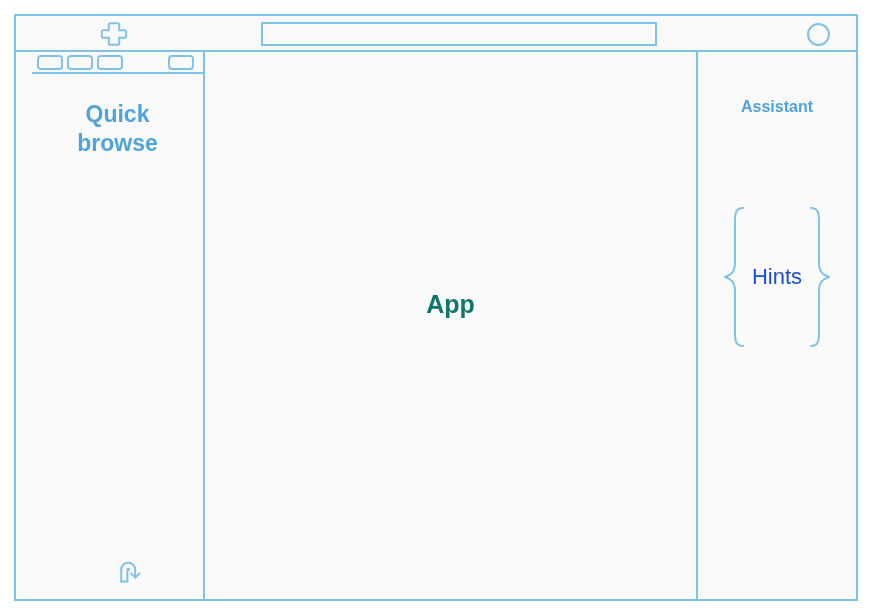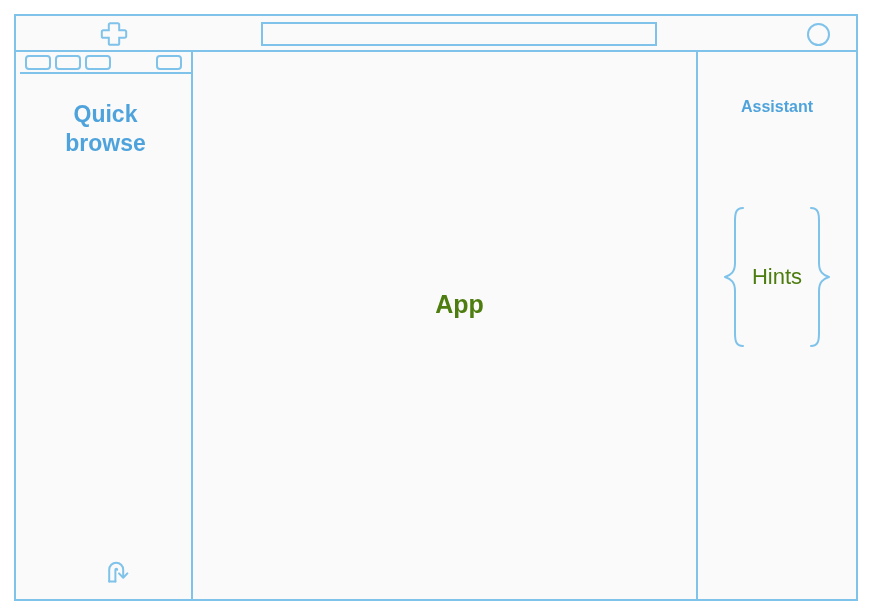--- a/index.html
+++ b/index.html
@@ -99,21 +99,21 @@
     position: absolute;
     left: 0;
     top: 36px;
     right: 0;
     bottom: 0;
   }
 
   
   .sidebar {
     position: absolute;
-    left: 4px;
+    left: 16px;
     top: 0;
     width: 173px;
     height: 100%;
     box-sizing: border-box;
     border-right: 2px solid #7FC2EA;
   }
 
   .tab-bar {
     position: absolute;
     left: 0;
@@ -165,30 +165,30 @@
     position: absolute;
     left: 173px;
     top: 0;
     right: 158px;
     height: 100%;
     box-sizing: border-box;
     border-right: 2px solid #7FC2EA;
   }
   .app-label {
     position: absolute;
-    left: 17px;
+    left: 8px;
     top: 0;
     width: 100%;
     height: 100%;
     display: flex;
     align-items: center;
     justify-content: center;
     font-size: 25px;
     font-weight: bold;
-    color: #4d7c0f;
+    color: #0f766e;
     padding-bottom: 42px;
     box-sizing: border-box;
   }
 
   
   .assistant-panel {
     position: absolute;
     right: 0;
     top: 0;
     width: 158px;
@@ -218,21 +218,21 @@
   }
   .brace {
     width: 26px;
     height: 144px;
     flex: 0 0 auto;
   }
   .brace svg { display: block; width: 100%; height: 100%; }
   .hints-label {
     font-size: 22px;
     font-weight: normal;
-    color: #4d7c0f;
+    color: #1d4ed8;
     padding: 0 4px;
     white-space: nowrap;
   }
 </style>
 </head>
 <body>
 
 <div id="wireframe">
   <div class="window">
 

